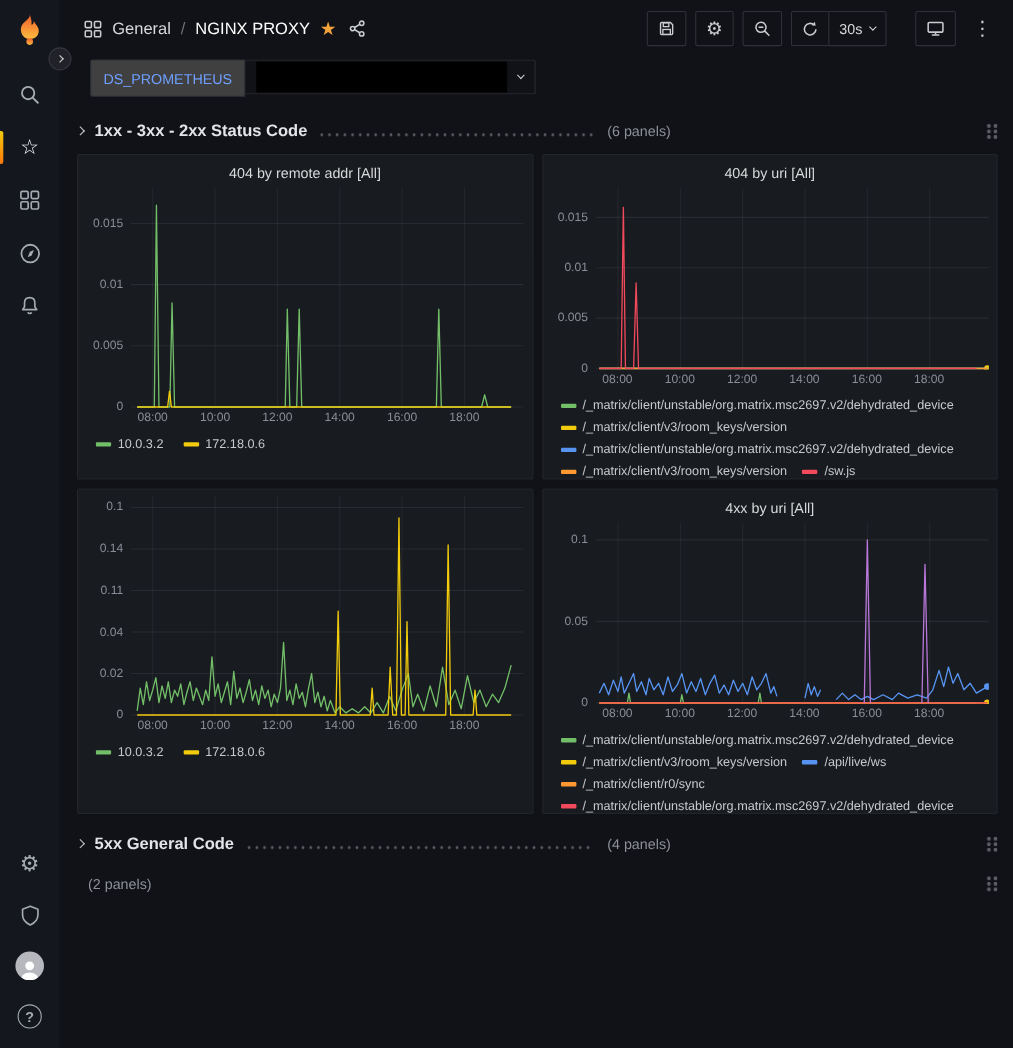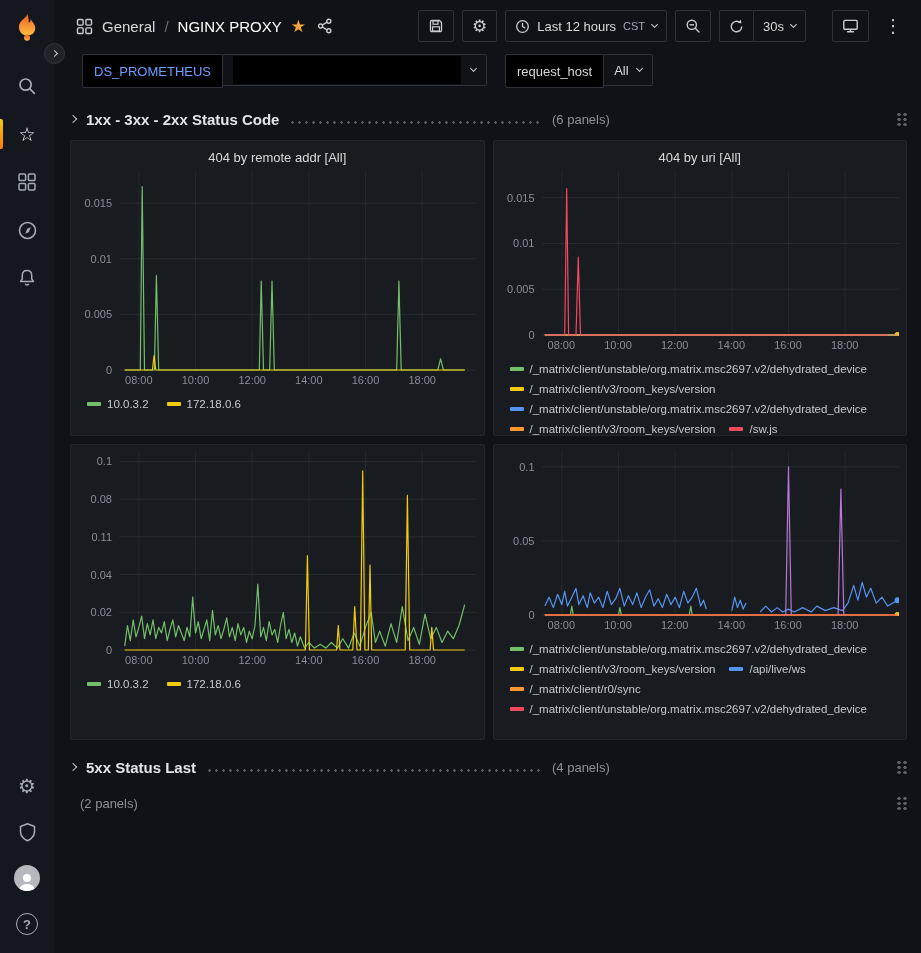--- a/index.html
+++ b/index.html
@@ -41,21 +41,21 @@
   .btn { height: 32px; min-width: 32px; display: flex; align-items: center; justify-content: center; gap: 7px; padding: 0 9px; border: 1px solid #2e3138; border-radius: 2px; background: transparent; color: #d8d9da; font-size: 13px; cursor: pointer; font-family: inherit; }
   .btn .ic { display: flex; color: #c9ccd1; }
   .btn-group { display: flex; }
   .btn-group .btn:first-child { border-right: none; border-radius: 2px 0 0 2px; }
   .btn-group .btn:last-child { border-radius: 0 2px 2px 0; }
   .tz { font-size: 11px; color: #9fa7b3; }
   .kebab { border: none; font-size: 18px; color: #c9ccd1; padding: 0 4px; }
   
   .submenu { display: flex; align-items: center; padding: 2px 14px 10px 28px; gap: 18px; flex-shrink: 0; }
   .var-group { display: flex; }
-  .var-label { height: 32px; display: flex; align-items: center; padding: 16px 11px; border: 1px solid #2e3138; background: #000000; font-size: 13px; font-weight: 500; border-radius: 2px 0 0 2px; }
+  .var-label { height: 32px; display: flex; align-items: center; padding: 16px 11px; border: 1px solid #2e3138; background: #404040; font-size: 13px; font-weight: 500; border-radius: 2px 0 0 2px; }
   .var-label.ds { color: #6e9fff; }
   .var-value { height: 32px; display: flex; align-items: center; gap: 10px; padding: 0 10px; border: 1px solid #2e3138; border-left: none; border-radius: 0 2px 2px 0; color: #d8d9da; font-size: 13px; cursor: pointer; }
   .redacted { width: 228px; height: 28px; background: #000; }
   .caret { color: #c9ccd1; }
   
   .content { flex: 1; padding: 0 14px 0 16px; overflow: hidden; }
   .row-head { display: flex; align-items: center; height: 30px; margin-top: 6px; cursor: pointer; }
   .row-left { display: flex; align-items: center; width: 472px; color: #bfc2c7; }
   .row-title { font-weight: 700; font-size: 15px; color: #e3e4e8; margin-left: 10px; white-space: nowrap; }
   .leader { flex: 1; align-self: center; margin: 6px 2px 0 10px; height: 3px; background-image: radial-gradient(circle, #5a5c63 1.1px, transparent 1.5px); background-size: 7px 3px; background-repeat: repeat-x; }
@@ -185,31 +185,20 @@
         <span class="ic">
           <svg class="icon" width="16" height="16" viewBox="0 0 16 16">
             <path d="M2.5 3.5a1 1 0 0 1 1-1h8l2 2v8a1 1 0 0 1-1 1h-9a1 1 0 0 1-1-1z" fill="none" stroke="currentColor" stroke-width="1.3"></path>
             <rect x="5" y="2.8" width="5" height="3.4" fill="none" stroke="currentColor" stroke-width="1.2"></rect>
             <rect x="4.6" y="8.8" width="6.8" height="4.4" fill="none" stroke="currentColor" stroke-width="1.2"></rect>
           </svg>
         </span>
       </button>
       <button class="btn">
         <span class="ic gear-glyph" style="font-size:17px">⚙</span>
-      </button>
-      <button class="btn">
-        <span class="ic">
-          <svg class="icon" width="15" height="15" viewBox="0 0 16 16">
-            <circle cx="8" cy="8" r="6.2" fill="none" stroke="currentColor" stroke-width="1.4"></circle>
-            <path d="M8 4.6V8l2.4 1.5" fill="none" stroke="currentColor" stroke-width="1.4" stroke-linecap="round"></path>
-          </svg>
-        </span>
-        <span>Last 12 hours</span>
-        <span class="tz">CST</span>
-        <span class="chev down sm caret"></span>
       </button>
       <button class="btn">
         <span class="ic">
           <svg class="icon" width="16" height="16" viewBox="0 0 16 16">
             <circle cx="6.8" cy="6.8" r="4.6" fill="none" stroke="currentColor" stroke-width="1.4"></circle>
             <line x1="4.6" y1="6.8" x2="9" y2="6.8" stroke="currentColor" stroke-width="1.4"></line>
             <line x1="10.3" y1="10.3" x2="14" y2="14" stroke="currentColor" stroke-width="1.4" stroke-linecap="round"></line>
           </svg>
         </span>
       </button>
@@ -241,27 +230,20 @@
   </header>
 
   <div class="submenu">
     <div class="var-group">
       <span class="var-label ds">DS_PROMETHEUS</span>
       <span class="var-value">
         <span class="redacted"></span>
         <span class="chev down sm caret"></span>
       </span>
     </div>
-    <div class="var-group">
-      <span class="var-label">request_host</span>
-      <span class="var-value" style="gap:8px">
-        <span>All</span>
-        <span class="chev down sm caret"></span>
-      </span>
-    </div>
   </div>
 
   <div class="content">
 
     <div class="row-head">
       <div class="row-left">
         <span class="chev right"></span>
         <span class="row-title">1xx - 3xx - 2xx Status Code</span>
         <span class="leader"></span>
       </div>
@@ -375,21 +357,21 @@
             </span>
           </div>
         </div>
         <div class="panel">
           <div class="chart-body">
             <div class="y-col">
               <span class="y-lab" style="top: 199px;">0</span>
               <span class="y-lab" style="top: 161.286px;">0.02</span>
               <span class="y-lab" style="top: 123.571px;">0.04</span>
               <span class="y-lab" style="top: 85.8571px;">0.11</span>
-              <span class="y-lab" style="top: 48.1429px;">0.08</span>
+              <span class="y-lab" style="top: 48.1429px;">0.14</span>
               <span class="y-lab" style="top: 10.4286px;">0.1</span>
             </div>
             <div class="plot tall"><svg width="357" height="200">
                 <line x1="19.833333333333343" y1="0" x2="19.833333333333343" y2="200" stroke="rgba(204,204,220,0.07)"></line>
                 <line x1="76.50000000000001" y1="0" x2="76.50000000000001" y2="200" stroke="rgba(204,204,220,0.07)"></line>
                 <line x1="133.16666666666669" y1="0" x2="133.16666666666669" y2="200" stroke="rgba(204,204,220,0.07)"></line>
                 <line x1="189.83333333333337" y1="0" x2="189.83333333333337" y2="200" stroke="rgba(204,204,220,0.07)"></line>
                 <line x1="246.50000000000003" y1="0" x2="246.50000000000003" y2="200" stroke="rgba(204,204,220,0.07)"></line>
                 <line x1="303.1666666666667" y1="0" x2="303.1666666666667" y2="200" stroke="rgba(204,204,220,0.07)"></line>
                 <line x1="0" y1="199" x2="357" y2="199" stroke="rgba(204,204,220,0.09)"></line>
@@ -416,20 +398,21 @@
               <span class="marker" style="background: rgb(115, 191, 105);"></span>
               <span>10.0.3.2</span>
             </span>
             <span class="legend-item">
               <span class="marker" style="background: rgb(242, 204, 12);"></span>
               <span>172.18.0.6</span>
             </span>
           </div>
         </div>
         <div class="panel">
+          <div class="panel-title">4xx by uri [All]</div>
           <div class="chart-body">
             <div class="y-col">
               <span class="y-lab" style="top: 164px;">0</span>
               <span class="y-lab" style="top: 89.9091px;">0.05</span>
               <span class="y-lab" style="top: 15.8182px;">0.1</span>
             </div>
             <div class="plot short"><svg width="357" height="165">
                 <line x1="19.833333333333343" y1="0" x2="19.833333333333343" y2="165" stroke="rgba(204,204,220,0.07)"></line>
                 <line x1="76.50000000000001" y1="0" x2="76.50000000000001" y2="165" stroke="rgba(204,204,220,0.07)"></line>
                 <line x1="133.16666666666669" y1="0" x2="133.16666666666669" y2="165" stroke="rgba(204,204,220,0.07)"></line>
@@ -482,21 +465,21 @@
               <span class="marker" style="background: rgb(242, 73, 92);"></span>
               <span>/_matrix/client/unstable/org.matrix.msc2697.v2/dehydrated_device</span>
             </span>
           </div>
         </div>
       </div>
 
     <div class="row-head" style="margin-top:12px">
       <div class="row-left">
         <span class="chev right"></span>
-        <span class="row-title">5xx Status Last</span>
+        <span class="row-title">5xx General Code</span>
         <span class="leader"></span>
       </div>
       <span class="panel-count">(4 panels)</span>
       <span class="drag-dots"></span>
     </div>
 
     <div class="row-head">
       <span class="panel-count">(2 panels)</span>
       <span class="drag-dots"></span>
     </div>

